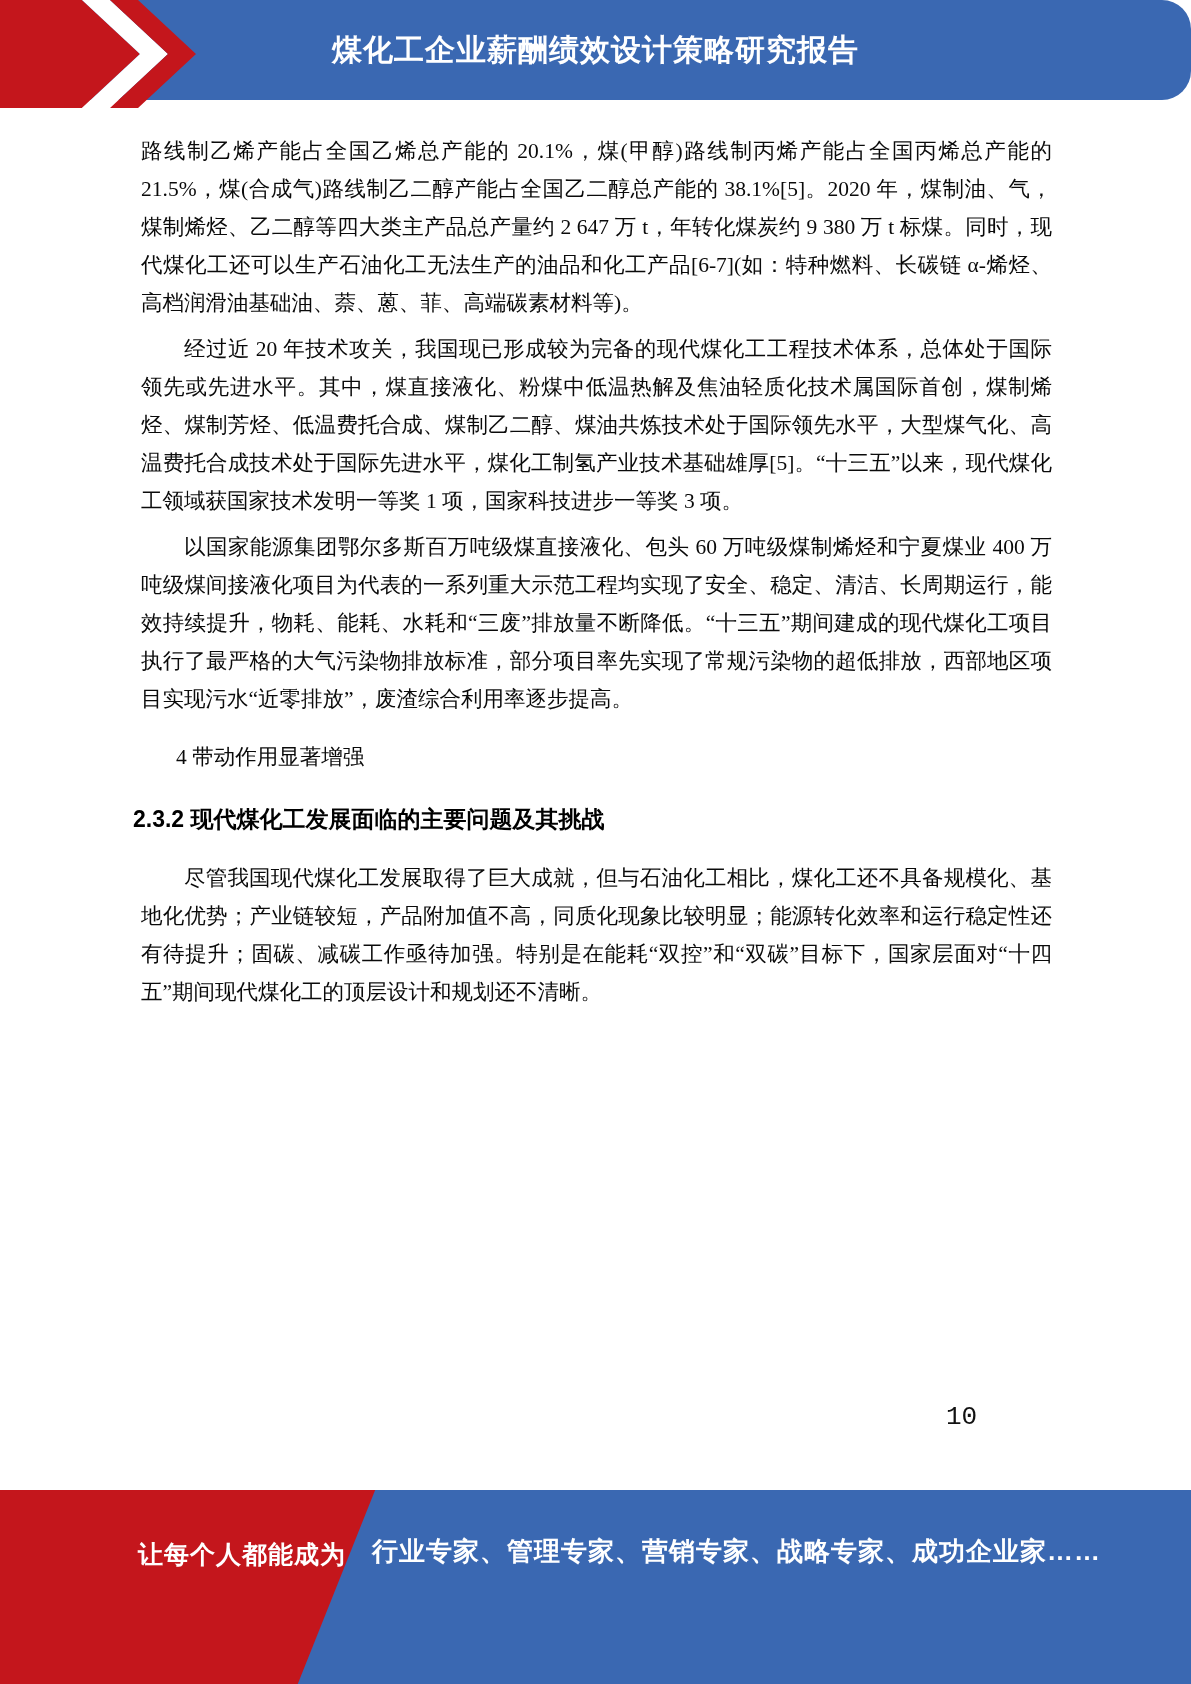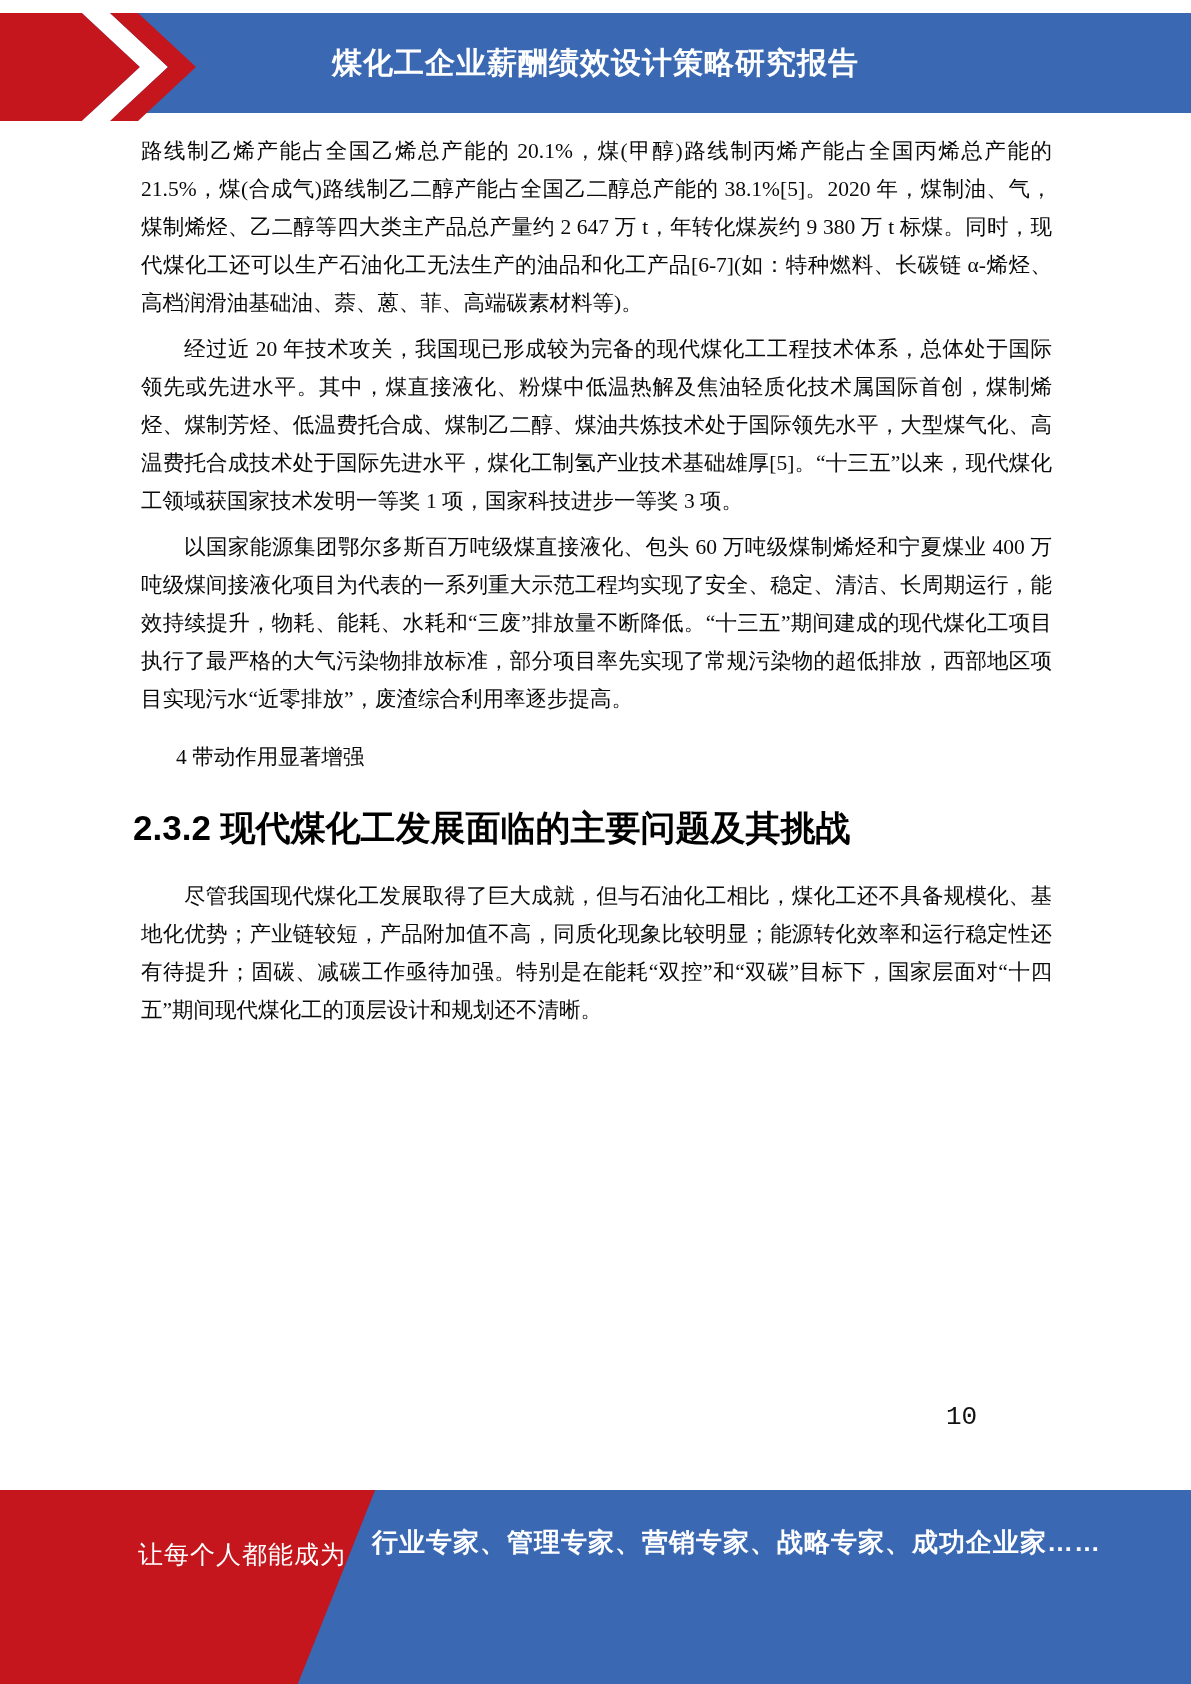--- a/index.html
+++ b/index.html
@@ -10,22 +10,23 @@
   .page{
     position:relative;
     width:1191px;
     height:1684px;
     background:#ffffff;
     overflow:hidden;
     font-family:"Liberation Serif", serif;
   }
   
   .banner{
-    position:absolute;top:13px;left:0;width:100%;height:100px;
+    position:absolute;top:0;left:0;width:100%;height:100px;
     background:var(--blue);
+    border-radius:29px;
   }
   .banner-title{
     position:absolute;top:0;left:0;width:100%;height:100px;
     display:flex;align-items:center;justify-content:center;
     color:#ffffff;
     font-family:"Liberation Sans", sans-serif;
     font-weight:bold;
     font-size:30px;
     letter-spacing:1px;
     white-space:nowrap;
@@ -45,21 +46,21 @@
   .para.first{text-indent:0;}
   .subhead{
     margin:20px 0;
     text-indent:2em;
     font-size:21.5px;
   }
   .section-head{
     margin:26px 0 22px 0;
     font-family:"Liberation Sans", sans-serif;
     font-weight:bold;
-    font-size:35px;
+    font-size:23px;
     line-height:1.5;
     color:#000000;
     text-indent:0;
   }
   .pagenum{
     position:absolute;top:1402px;left:946px;
     font-family:Liberation Mono, monospace;
     font-size:26px;color:#111111;
   }
   
@@ -72,27 +73,27 @@
   }
   .footer-blue{
     position:absolute;top:0;left:0;right:0;bottom:0;
     background:var(--blue);
     clip-path:polygon(31.5% 0, 100% 0, 100% 100%, 25% 100%);
   }
   .f-left{
     position:absolute;top:48px;left:138px;
     color:#ffffff;
     font-family:"Liberation Sans", sans-serif;
-    font-weight:normal;
+    font-weight:bold;
     font-size:25px;
     letter-spacing:1px;
     white-space:nowrap;
   }
   .f-right{
-    position:absolute;top:35px;left:372px;
+    position:absolute;top:44px;left:372px;
     color:#ffffff;
     font-family:"Liberation Sans", sans-serif;
     font-weight:bold;
     font-size:26px;
     letter-spacing:1px;
     white-space:nowrap;
   }
 </style>
 </head>
 <body>

